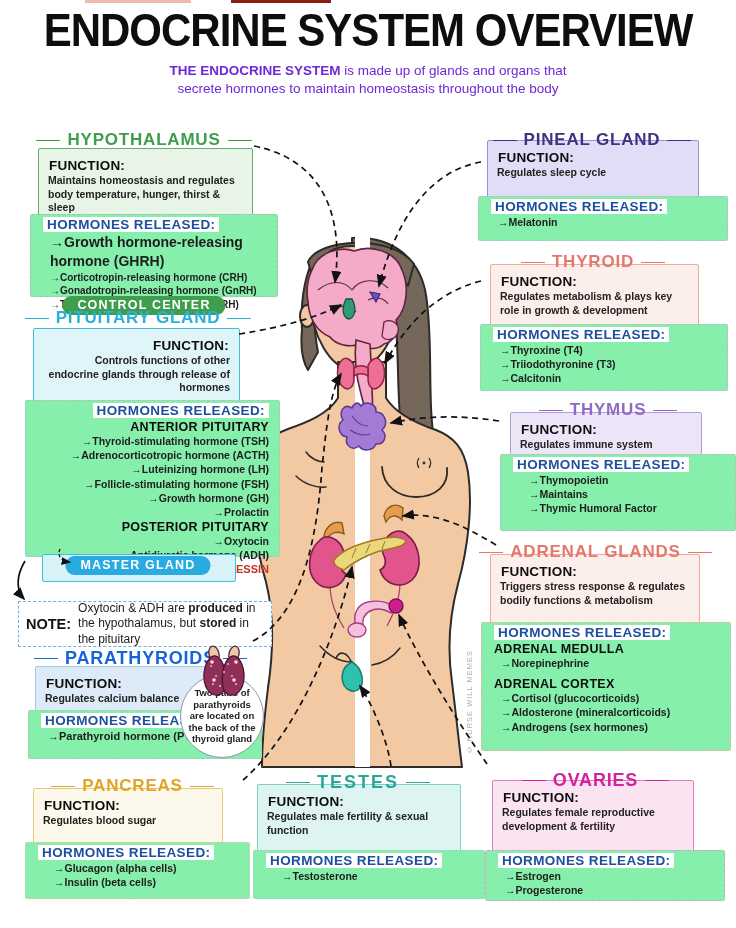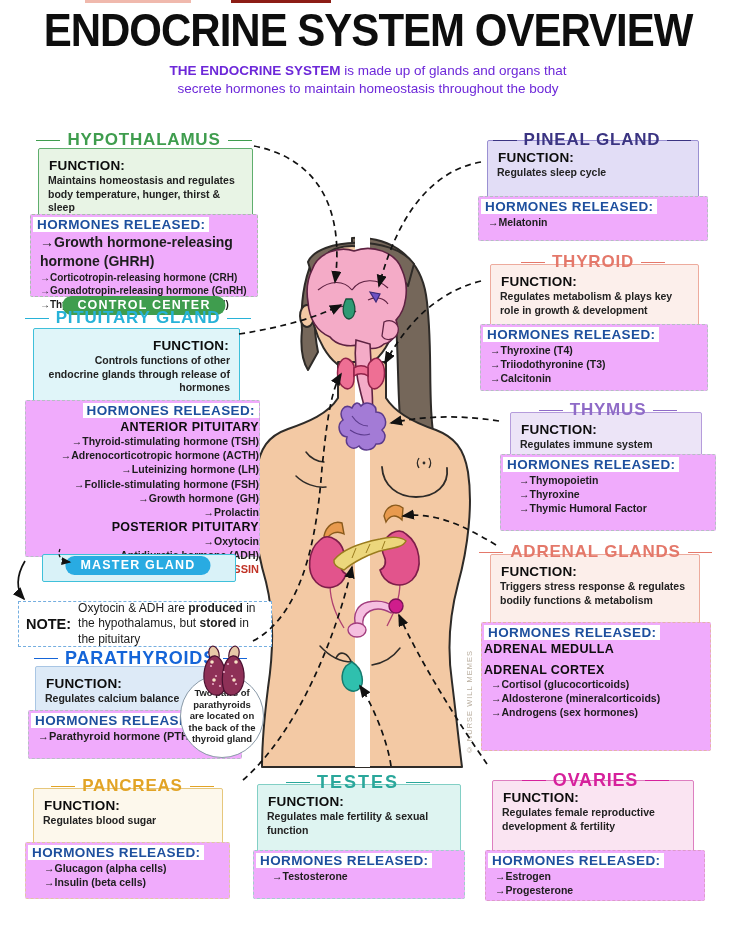--- a/index.html
+++ b/index.html
@@ -12,21 +12,21 @@
       line-height:1.35;color:#6d28d9;}
   .topline{position:absolute;top:0;height:3px;}
   
   .card{position:absolute;z-index:2;}
   .ctitle{position:absolute;left:0;right:0;display:flex;align-items:center;justify-content:center;gap:7px;
       font-weight:800;font-size:17px;letter-spacing:0.8px;color:var(--accent);z-index:3;white-space:nowrap;}
   .ctitle::before,.ctitle::after{content:"";width:24px;border-top:1.7px solid var(--accent);}
   .fnbox{position:absolute;background:var(--bg);border:1.6px solid var(--bd);border-radius:2px;}
   .fnlabel{font-weight:800;font-size:13.5px;margin:9px 10px 1px;letter-spacing:0.2px;color:#0d0d0d;}
   .fntext{font-size:10.5px;font-weight:bold;line-height:1.3;margin:0 9px;color:#222;}
-  .hrbox{position:absolute;background:#f0abfc;border:1.6px dashed var(--hbd);border-radius:2px;padding:0 0 3px;}
+  .hrbox{position:absolute;background:#86efac;border:1.6px dashed var(--hbd);border-radius:2px;padding:0 10px 3px;}
   .hrhead{display:inline-block;background:#fff;margin:-9px 0 1px 2px;padding:0 4px;font-weight:800;
       font-size:13.5px;color:#1d4f9e;letter-spacing:0.4px;}
   .hitem{font-size:10.5px;font-weight:bold;color:#1d1d1d;line-height:1.35;margin-left:9px;}
   .ghead{font-size:12.5px;font-weight:800;color:#0d0d0d;letter-spacing:0.3px;margin:1px 0 0 2px;}
   .gap{height:6px;}
   .pill{position:absolute;transform:translateX(-50%);color:#fff;font-weight:800;font-size:12.5px;
       letter-spacing:1.2px;padding:2px 15px 3px;border-radius:9px;white-space:nowrap;z-index:4;}
   .band{position:absolute;background:#d9f2f8;border:1.6px solid #3fc0da;border-radius:2px;}
   .notebox{position:absolute;left:18px;top:601px;width:238px;height:40px;background:#fff;
       border:1.6px dashed #74aee0;display:flex;align-items:center;gap:7px;padding:2px 7px;z-index:2;}
@@ -233,34 +233,35 @@
 
   <section class="card" style="left: 498px; top: 398px; width: 220px; height: 132px; --accent: #8f6bc7; --bg: #ece4f7; --bd: #b59cdb; --hbd: #b5bfc4;">
     <div class="ctitle" style="top:2px;">THYMUS</div>
     <div class="fnbox" style="left:12px;top:14px;width:190px;height:48px;">
       <div class="fnlabel">FUNCTION:</div>
       <div class="fntext">Regulates immune system</div>
     </div>
     <div class="hrbox" style="left:2px;top:56px;width:214px;height:72px;">
       <div class="hrhead">HORMONES RELEASED:</div>
       <div class="hitem" style="margin-left:18px;">→Thymopoietin</div>
-      <div class="hitem" style="margin-left:18px;">→Thyroxine</div>
+      <div class="hitem" style="margin-left:18px;">→Maintains</div>
       <div class="hitem" style="margin-left:18px;">→Thymic Humoral Factor</div>
     </div>
   </section>
 
   <section class="card" style="left: 478px; top: 540px; width: 235px; height: 210px; --accent: #e4786a; --bg: #fceeea; --bd: #edab9d; --hbd: #e4b4a8;">
     <div class="ctitle" style="top:2px;">ADRENAL GLANDS</div>
     <div class="fnbox" style="left:12px;top:14px;width:208px;height:72px;">
       <div class="fnlabel">FUNCTION:</div>
       <div class="fntext">Triggers stress response &amp; regulates bodily functions &amp; metabolism</div>
     </div>
     <div class="hrbox" style="left:3px;top:82px;width:228px;height:124px;">
       <div class="hrhead">HORMONES RELEASED:</div>
       <div class="ghead">ADRENAL MEDULLA</div>
+      <div class="hitem">→Norepinephrine</div>
       <div class="gap"></div>
       <div class="ghead">ADRENAL CORTEX</div>
       <div class="hitem">→Cortisol (glucocorticoids)</div>
       <div class="hitem">→Aldosterone (mineralcorticoids)</div>
       <div class="hitem">→Androgens (sex hormones)</div>
     </div>
   </section>
 
   <section class="card" style="left: 25px; top: 770px; width: 215px; height: 128px; --accent: #e2a426; --bg: #fdf8ec; --bd: #e6c77c; --hbd: #dfc9a0;">
     <div class="ctitle" style="top:6px;">PANCREAS</div>

